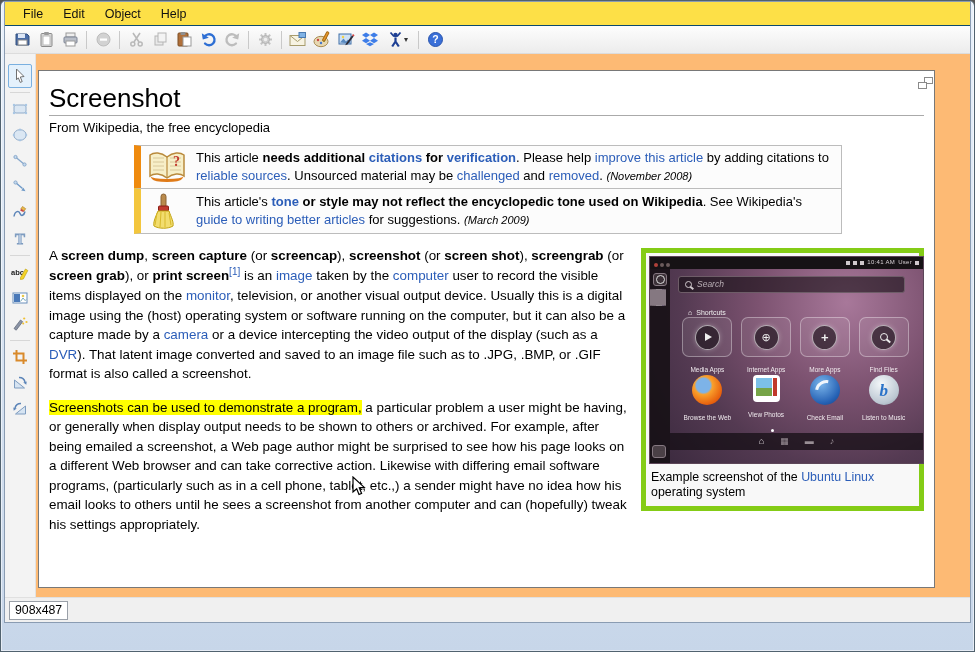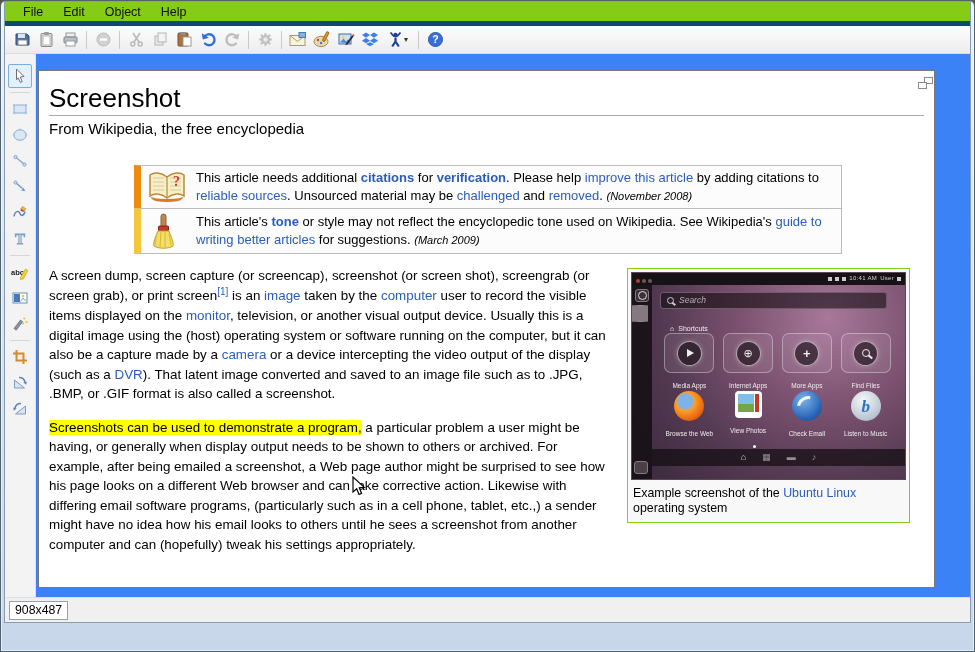--- a/index.html
+++ b/index.html
@@ -22,63 +22,63 @@
   .win-btn:first-child{border-radius:3px 0 0 3px;}
   .win-btn:last-child{border-radius:0 3px 3px 0;width:39px;}
   .glyph-min{width:9px;height:3px;border:1px solid #5a6878;background:#e8edf3;margin-top:6px;}
   .glyph-restore{width:9px;height:8px;border:1px solid #5a6878;background:#e8edf3;position:relative;}
   .glyph-restore::after{content:"";position:absolute;left:2px;top:2px;width:3px;height:2px;background:#5a6878;}
   .glyph-close{font-size:12px;font-weight:bold;color:#4e5a68;line-height:1;}
 
   .app{height:622px;display:flex;flex-direction:column;background:#f0f0f0;border:1px solid #8a9cb2;}
 
   
-  .menubar{height:24px;background:#84cc16;display:flex;align-items:center;padding-left:8px;border-bottom:5px solid #0c4a6e;}
+  .menubar{height:24px;background:#fde047;display:flex;align-items:center;padding-left:8px;border-bottom:1px solid #0c4a6e;}
   .menu-item{font-size:12.5px;color:#111;padding:4px 10px;cursor:default;}
 
   
   .toolbar{height:28px;background:linear-gradient(#fdfdfd,#ececec);display:flex;align-items:center;padding:0 5px;border-bottom:1px solid #dcdcdc;}
   .tbtn{width:24px;height:24px;display:flex;align-items:center;justify-content:center;border-radius:2px;}
   .tsep{width:1px;height:18px;background:#c9c9c9;margin:0 4px;}
   .caret{font-size:8px;color:#333;margin-left:1px;}
 
   
   .content{flex:1;display:flex;overflow:hidden;}
   .toolstrip{width:31px;background:#f3f3f3;border-right:1px solid #e2e2e2;display:flex;flex-direction:column;align-items:center;padding-top:9px;}
   .tool{width:24px;height:24px;display:flex;align-items:center;justify-content:center;margin:1px 0;border:1px solid transparent;border-radius:2px;}
   .tool.selected{border:1px solid #7ab0e0;background:#e4f1fc;}
   .tool-sep{width:20px;height:1px;background:#d7d7d7;margin:3px 0;}
 
-  .canvas{flex:1;background:#3b82f6;padding:16px 0 0 2px;position:relative;overflow:hidden;}
+  .canvas{flex:1;background:#fdba74;padding:16px 0 0 2px;position:relative;overflow:hidden;}
 
   
   .page{width:897px;height:518px;background:#fff;border:1px solid #787878;position:relative;padding:12px 10px 0 10px;overflow:hidden;color:#000;}
   .wiki-h1{font-size:26px;font-weight:normal;line-height:30px;border-bottom:1px solid #aaa;padding-bottom:2px;margin-bottom:4px;}
-  .wiki-sub{font-size:15px;margin-bottom:28px;}
+  .wiki-sub{font-size:13px;margin-bottom:10px;}
   .hatnote{font-size:13px;font-style:italic;margin:0 0 11px 22px;}
   .hatnote .r-link{font-style:italic;}
 
   .ambox{margin-left:85px;width:708px;border:1px solid #bcbcbc;background:#fcfcfc;display:flex;align-items:center;padding:3px 8px 3px 5px;}
   .ambox.citations{border-left:7px solid #ef8a0e;}
   .ambox.tone{border-left:7px solid #f3c63d;margin-top:-1px;}
   .ambox-icon{flex:0 0 50px;text-align:center;}
   .ambox-text{font-size:13px;line-height:18px;}
 
   .article-body{font-size:13.4px;line-height:19.5px;margin-top:12px;}
   .article-body p{margin-bottom:14px;}
 
-  .r-b{font-weight:normal;}
+  .r-b{font-weight:bold;}
   .r-link{color:#2b5db8;cursor:pointer;}
   .r-blink{color:#2b5db8;font-weight:bold;cursor:pointer;}
   .r-sup{color:#2b5db8;font-size:10px;position:relative;top:-5px;cursor:pointer;}
   .r-hl{background:#ffff00;}
   .r-date{font-size:11px;font-style:italic;}
 
   
-  .thumb{float:right;width:283px;border:1px solid #84cc16;background:#f8f8f8;padding:3px;margin:2px 14px 6px 14px;}
+  .thumb{float:right;width:283px;border:5px solid #84cc16;background:#f8f8f8;padding:3px;margin:2px 0 6px 14px;}
   .thumb-caption{font-size:12.4px;line-height:15px;padding:6px 20px 3px 2px;position:relative;}
   .magnify{position:absolute;right:1px;top:6px;width:15px;height:12px;}
   .magnify .m1{position:absolute;right:0;top:0;width:9px;height:7px;border:1px solid #8a8a8a;background:#fff;}
   .magnify .m2{position:absolute;left:0;bottom:0;width:9px;height:7px;border:1px solid #8a8a8a;background:#fff;}
 
   .ub{width:275px;height:208px;position:relative;background:radial-gradient(circle at 72% 22%, #a8789a 0%, #7c5270 35%, #543a52 65%, #38283c 100%);overflow:hidden;border:1px solid #5c4658;}
   .ub-top{position:absolute;top:0;left:0;right:0;height:12px;background:#161215;display:flex;align-items:center;padding:0 4px;z-index:3;}
   .ub-dots i{display:inline-block;width:4px;height:4px;border-radius:50%;background:#6b5c5c;margin-right:2px;}
   .ub-dots i.r{background:#b0413a;}
   .ub-status{margin-left:auto;font-size:6px;color:#d8d2d6;letter-spacing:.3px;display:flex;align-items:center;gap:3px;}

